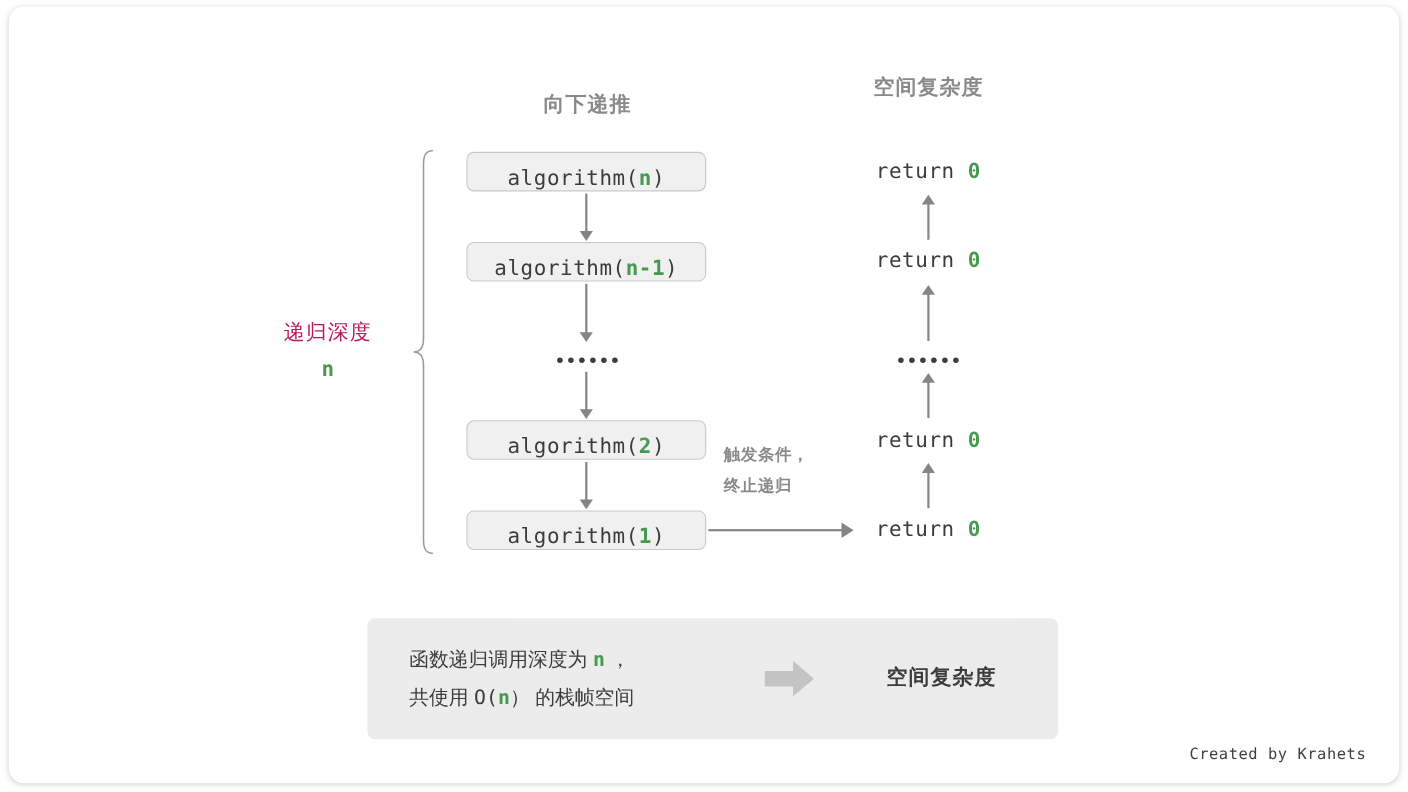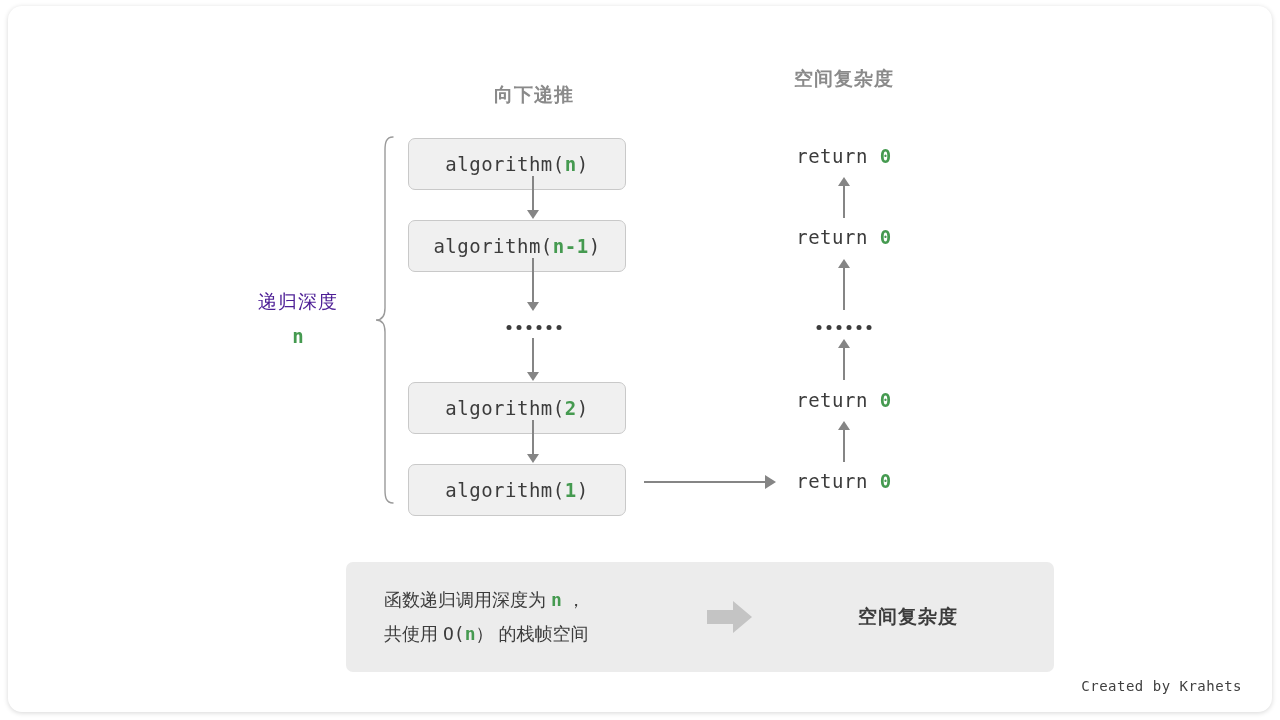--- a/index.html
+++ b/index.html
@@ -35,29 +35,29 @@
     color: #8a8a8a;
     letter-spacing: 1px;
     white-space: nowrap;
   }
   #head-down { left: 526px; top: 76px; transform: translateX(-50%); }
   #head-up   { left: 836px; top: 60px; transform: translateX(-50%); }
 
   
   .call-box {
     position: absolute;
-    left: 400px;
+    left: 416px;
     width: 218px;
-    height: 52px;
+    height: 36px;
     background: #f0f0f0;
     border: 1px solid #c9c9c9;
     border-radius: 7px;
     box-sizing: border-box;
     display: flex;
-    align-items: center;
+    align-items: flex-end;
     justify-content: center;
     font-size: 19px;
     color: #3c3c3c;
     letter-spacing: 0.5px;
   }
   .call-box .arg { color: #459a50; font-weight: bold; }
 
   
   .ret {
     position: absolute;
@@ -144,21 +144,21 @@
     position: absolute;
     left: 290px;
     top: 283px;
     transform: translateX(-50%);
     text-align: center;
     white-space: nowrap;
   }
   #depth-label .t {
     display: block;
     font-size: 19px;
-    color: #4c1d95;
+    color: #be185d;
     letter-spacing: 1px;
   }
   #depth-label .v {
     display: block;
     margin-top: 10px;
     font-size: 19px;
     font-weight: bold;
     color: #459a50;
   }
 
@@ -173,27 +173,26 @@
     line-height: 28px;
     letter-spacing: 0.5px;
     white-space: nowrap;
   }
 
   
   #summary {
     position: absolute;
     left: 326px;
     top: 556px;
-    width: 708px;
+    width: 628px;
     height: 110px;
     background: #ececec;
     border-radius: 7px;
     display: flex;
     align-items: center;
-    margin-left: 12px;
   }
   #summary-left {
     width: 352px;
     padding-left: 38px;
     box-sizing: border-box;
     font-size: 18px;
     color: #3c3c3c;
     line-height: 34px;
     white-space: nowrap;
   }
@@ -338,20 +337,24 @@
       <i></i>
       <i></i>
       <i></i>
   </div>
 
   <div id="h-arrow">
     <span class="stem"></span>
       <span class="head"></span>
   </div>
 
+  <div id="trigger-note">
+    <div>触发条件，</div>
+    <div>终止递归</div>
+  </div>
 
   <div id="summary">
     <div id="summary-left">
       <div>
         <span>函数递归调用深度为</span>
         <span class="hl mono">n</span>
         <span>，</span>
       </div>
       <div>
         <span>共使用</span>

